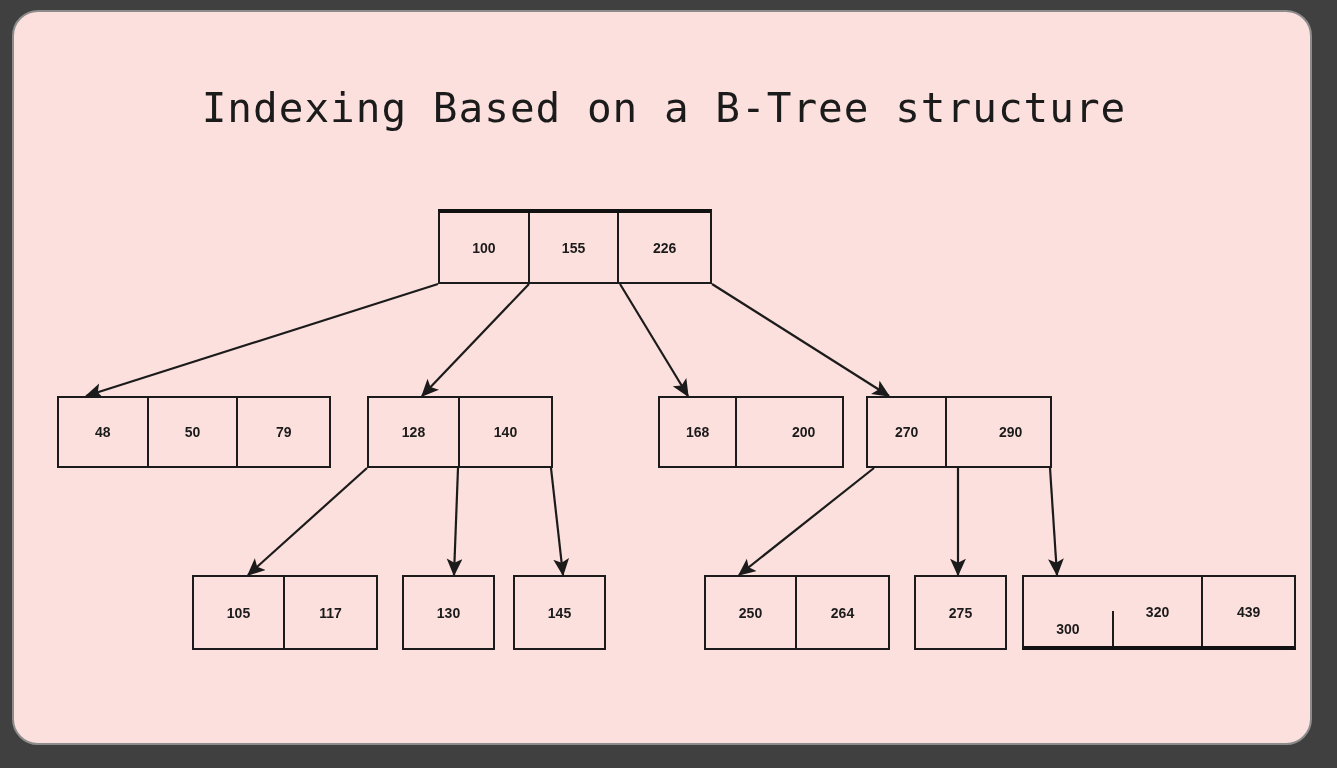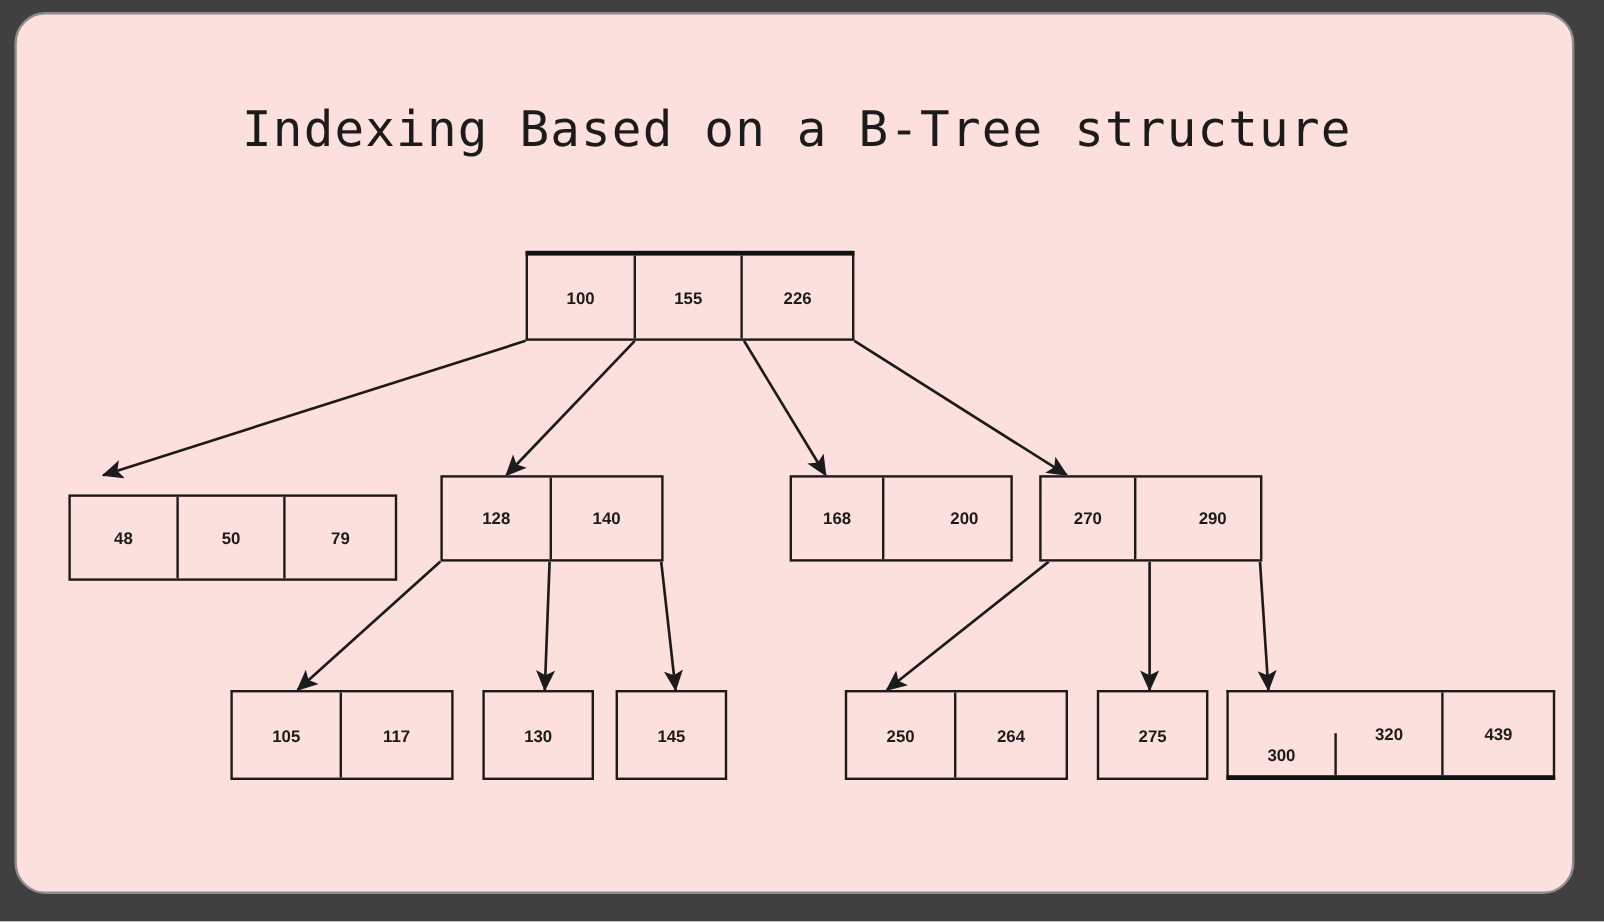--- a/index.html
+++ b/index.html
@@ -110,21 +110,21 @@
         <path d="M1036,456 L1043,563"></path>
       </g>
     </svg>
 
     <div class="node thick-top" style="left:424px; top:197px; width:274px; height:75px;">
       <div class="cell" style="width:91px;">100</div>
       <div class="cell" style="width:91px;">155</div>
       <div class="cell" style="width:92px;">226</div>
     </div>
 
-    <div class="node" style="left:43px; top:384px; width:274px; height:72px;margin-top:16px;">
+    <div class="node" style="left:43px; top:384px; width:274px; height:72px;">
       <div class="cell" style="width:91px;">48</div>
       <div class="cell" style="width:91px;">50</div>
       <div class="cell" style="width:92px;">79</div>
     </div>
 
     <div class="node" style="left:353px; top:384px; width:186px; height:72px;">
       <div class="cell" style="width:93px;">128</div>
       <div class="cell" style="width:93px;">140</div>
     </div>
 

